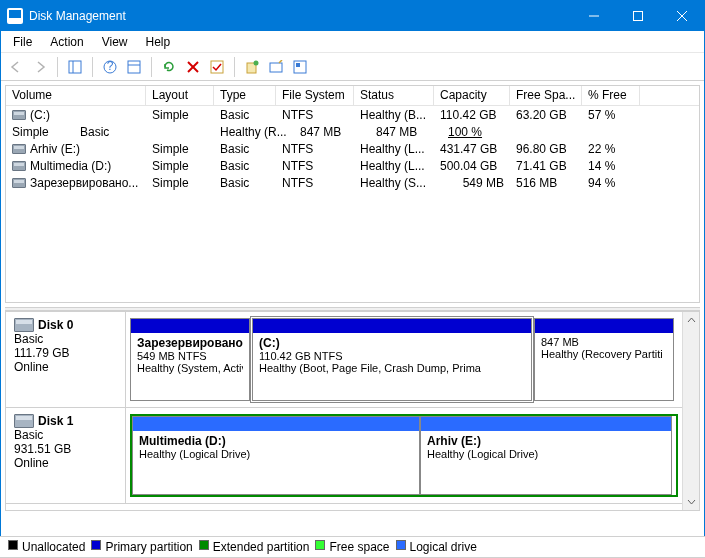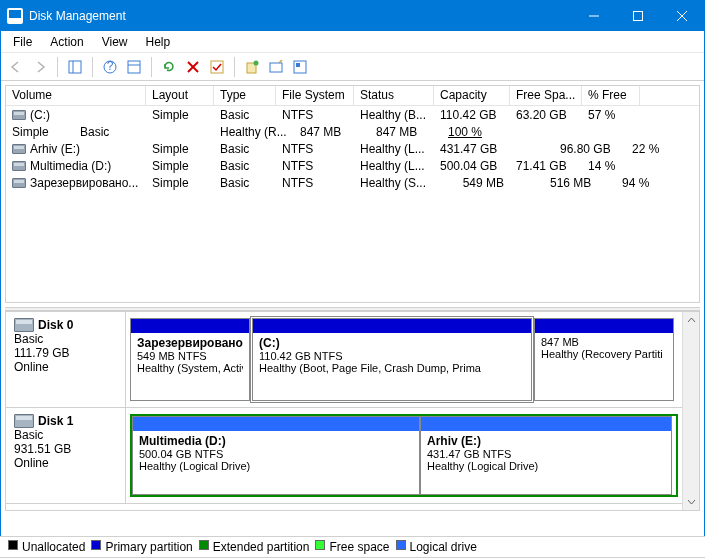--- a/index.html
+++ b/index.html
@@ -184,41 +184,41 @@
         <div class="cell" style="width: 72px;">847 MB</div>
         <div class="cell" style="width: 58px; text-decoration: underline;">100 %</div>
       </div>
       <div class="row">
         <div class="cell" style="width: 140px;"><span class="diskicon"></span>Arhiv (E:)</div>
         <div class="cell" style="width: 68px;">Simple</div>
         <div class="cell" style="width: 62px;">Basic</div>
         <div class="cell" style="width: 78px;">NTFS</div>
         <div class="cell" style="width: 80px;">Healthy (L...</div>
         <div class="cell" style="width: 76px;">431.47 GB</div>
-        <div class="cell" style="width: 72px; margin-left: 44px;">96.80 GB</div>
+        <div class="cell" style="width: 72px;">96.80 GB</div>
         <div class="cell" style="width: 58px;">22 %</div>
       </div>
       <div class="row">
         <div class="cell" style="width: 140px;"><span class="diskicon"></span>Multimedia (D:)</div>
         <div class="cell" style="width: 68px;">Simple</div>
         <div class="cell" style="width: 62px;">Basic</div>
         <div class="cell" style="width: 78px;">NTFS</div>
         <div class="cell" style="width: 80px;">Healthy (L...</div>
         <div class="cell" style="width: 76px;">500.04 GB</div>
         <div class="cell" style="width: 72px;">71.41 GB</div>
         <div class="cell" style="width: 58px;">14 %</div>
       </div>
       <div class="row">
         <div class="cell" style="width: 140px;"><span class="diskicon"></span>Зарезервировано...</div>
         <div class="cell" style="width: 68px;">Simple</div>
         <div class="cell" style="width: 62px;">Basic</div>
         <div class="cell" style="width: 78px;">NTFS</div>
         <div class="cell" style="width: 80px;">Healthy (S...</div>
         <div class="cell" style="width: 76px; text-align: right;">549 MB</div>
-        <div class="cell" style="width: 72px; margin-left: 34px;">516 MB</div>
+        <div class="cell" style="width: 72px;">516 MB</div>
         <div class="cell" style="width: 58px;">94 %</div>
       </div>
     </div>
 </div>
 
 <div class="splitter"></div>
 
 <div class="graphic-area">
   <div class="disks-scroll" id="disk-rows">
       <div class="disk-row">
@@ -267,29 +267,27 @@
           <div>Basic</div>
           <div>931.51 GB</div>
           <div>Online</div>
         </div>
         <div class="parts">
           <div class="extended-wrap">
             <div class="partbox" style="width: 288px;">
               <div class="bar" style="background:#2a6bff"></div>
               <div class="body">
                 <div class="nm">Multimedia  (D:)</div>
-                <div class="sz">500.04 GB NTFS</div>
                 <div class="st">Healthy (Logical Drive)</div>
               </div>
             </div>
             <div class="partbox" style="width: 252px;">
               <div class="bar" style="background:#2a6bff"></div>
               <div class="body">
                 <div class="nm">Arhiv  (E:)</div>
-                <div class="sz">431.47 GB NTFS</div>
                 <div class="st">Healthy (Logical Drive)</div>
               </div>
             </div>
           </div>
         </div>
       </div>
     </div>
   <div class="scrollbar">
     <div class="arr">
         <svg width="9" height="9" viewBox="0 0 9 9">

